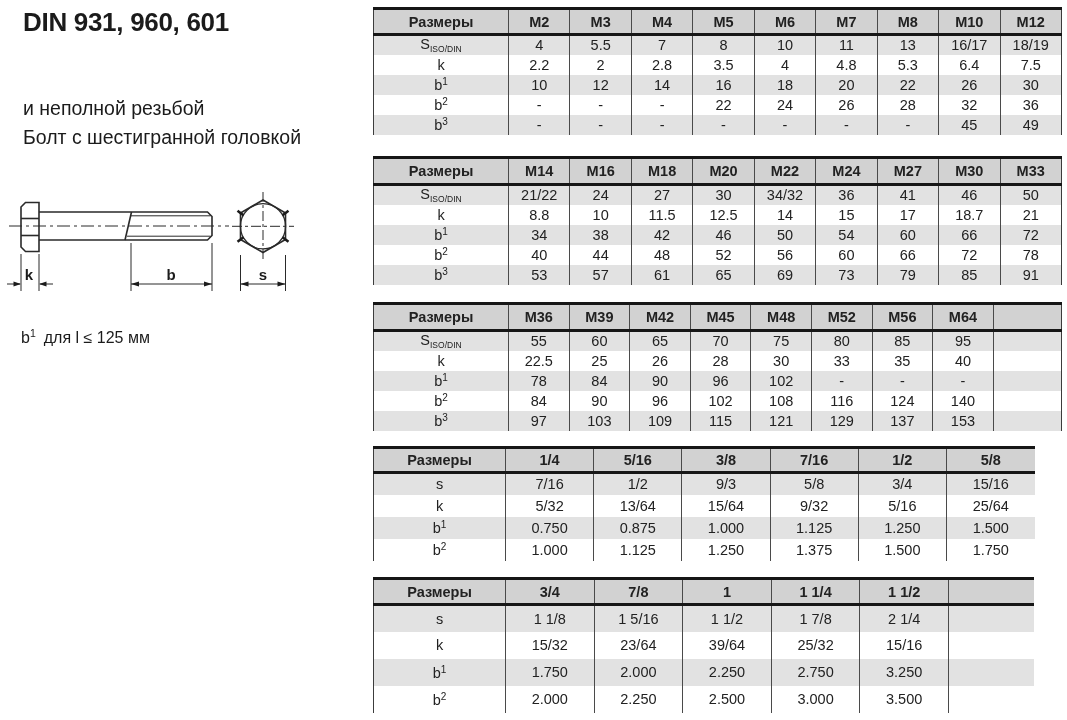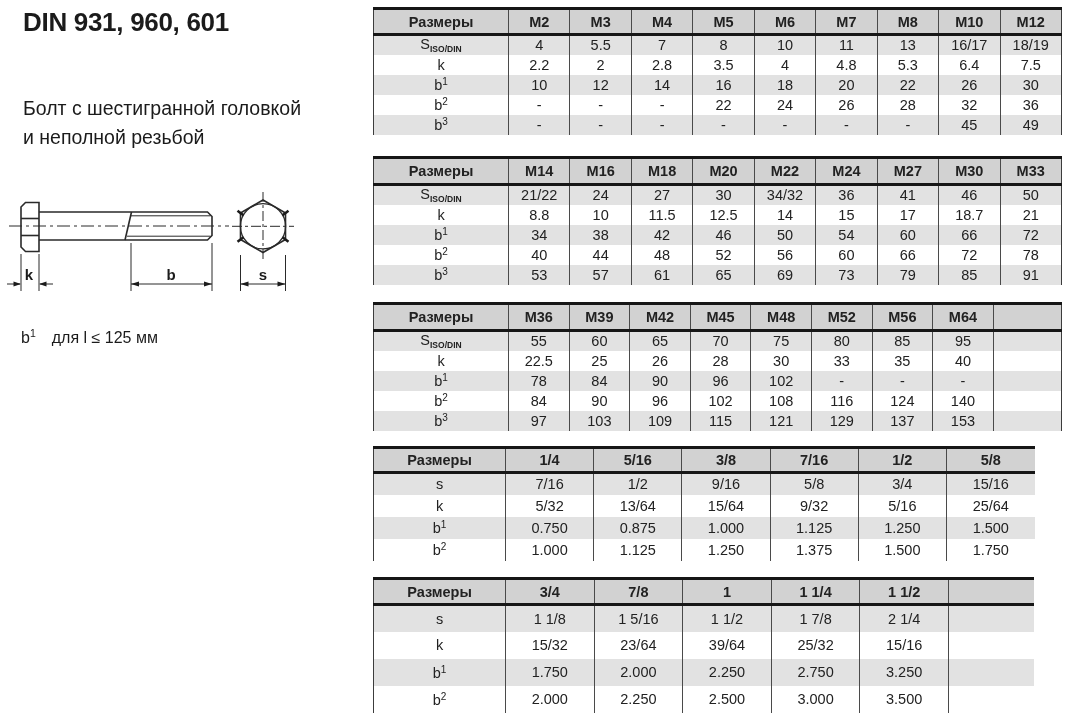--- a/index.html
+++ b/index.html
@@ -10,57 +10,57 @@
   :root{
     --header-bg:#d2d2d2;
     --stripe-bg:#e2e2e2;
     --rule:#161616;
     --grid:#4a4a4a;
   }
   .title{position:absolute;left:23px;top:6px;font-size:26px;font-weight:700;line-height:33px;letter-spacing:-0.3px;}
   .subtitle{position:absolute;left:23px;top:94px;font-size:19.5px;font-weight:400;line-height:29px;}
   .notes{position:absolute;left:21px;top:320px;font-size:16px;line-height:27.5px;}
   .notes sup{font-size:10.5px;}
-  .notes .nt{margin-left:16px;}
+  .notes .nt{margin-left:8px;}
 
   table.dim{
     position:absolute;border-collapse:collapse;table-layout:fixed;
     font-size:14.5px;color:#222;
     border-top:3px solid var(--rule);
     border-left:1px solid #3c3c3c;
   }
   table.dim.rb{border-right:1px solid #3c3c3c;}
   .dim th,.dim td{
     padding:0;text-align:center;vertical-align:middle;
     border-left:1px solid var(--grid);font-weight:400;overflow:hidden;white-space:nowrap;
   }
   .dim th:first-child,.dim td:first-child{border-left:none;}
   .dim thead th{
     background:var(--header-bg);
     border-bottom:3px solid var(--rule);
     font-weight:700;font-size:14.5px;
   }
   .dim tbody tr.stripe td{background:var(--stripe-bg);}
-  .dim sub{font-size:8.5px;vertical-align:-3px;letter-spacing:0;font-weight:bold;}
+  .dim sub{font-size:8.5px;vertical-align:-3px;letter-spacing:0;}
   .dim sup{font-size:10px;vertical-align:5px;}
 
   svg text{font-family:"Liberation Sans", sans-serif;font-weight:700;font-size:15px;fill:#1b1b1b;}
 </style>
 </head>
 <body>
 
 <div>
 
   <div class="title">
     <div>DIN 931, 960, 601</div>
   </div>
 
   <div class="subtitle">
+    <div>и неполной резьбой</div>
     <div>Болт с шестигранной головкой</div>
-    <div>и неполной резьбой</div>
   </div>
 
   <svg style="position:absolute;left:0;top:185px;" width="320" height="118" viewBox="0 185 320 118">
 
     <g stroke="#2a2a2a" fill="none" stroke-width="1.6">
       <path d="M 25.5 202.5 L 39 202.5 L 39 251.5 L 25.5 251.5 L 21 247 L 21 207 Z"></path>
       <line x1="21" y1="218.5" x2="39" y2="218.5"></line>
       <line x1="21" y1="235.5" x2="39" y2="235.5"></line>
       <path d="M 39 212 H 207.5 L 212 216.5 V 235.5 L 207.5 240 H 39"></path>
       <line x1="131.5" y1="212" x2="125" y2="240"></line>
@@ -408,21 +408,21 @@
             <th>7/16</th>
             <th>1/2</th>
             <th>5/8</th>
           </tr>
         </thead>
         <tbody>
           <tr class="stripe" style="height: 22px;">
             <td><span>s</span></td>
             <td>7/16</td>
             <td>1/2</td>
-            <td>9/16</td>
+            <td>9/3</td>
             <td>5/8</td>
             <td>3/4</td>
             <td>15/16</td>
           </tr>
           <tr style="height: 22px;">
             <td><span>k</span></td>
             <td>5/32</td>
             <td>13/64</td>
             <td>15/64</td>
             <td>9/32</td>

